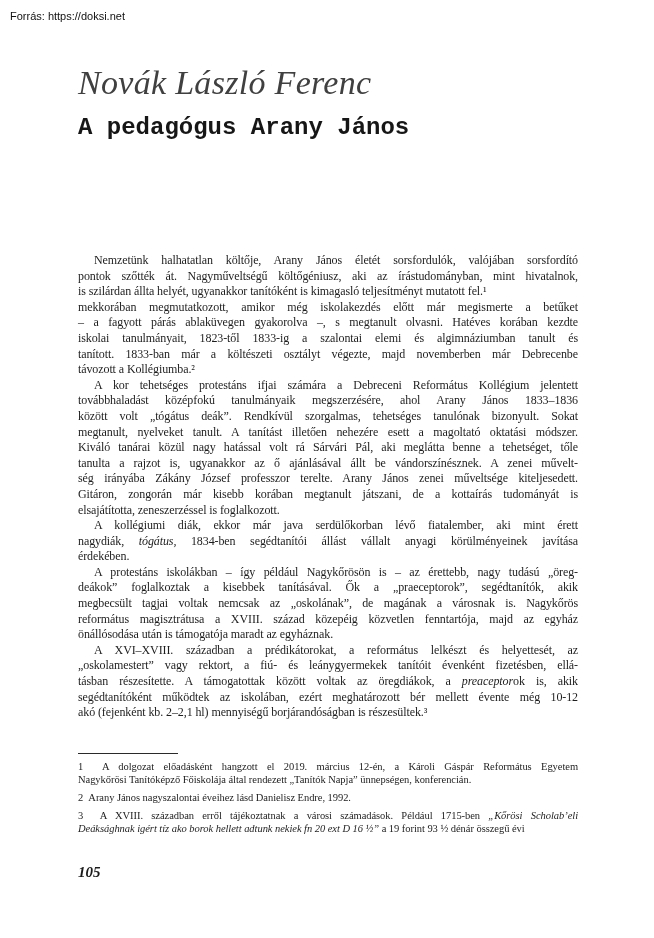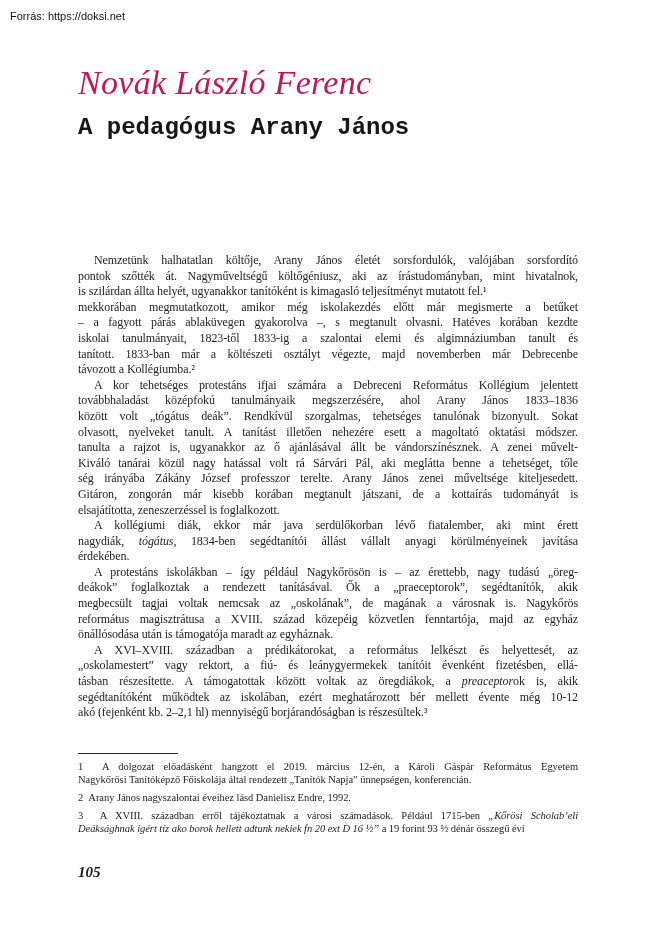--- a/index.html
+++ b/index.html
@@ -26,21 +26,21 @@
   }
   .title {
     position: absolute;
     left: 78px;
     top: 63px;
     font-size: 34px;
     font-style: italic;
     font-weight: 400;
     line-height: 40px;
     letter-spacing: 0.3px;
-    color: #be185d;
+    color: #404040;
   }
   .subtitle {
     position: absolute;
     left: 78px;
     top: 113px;
     font-size: 24px;
     font-weight: 700;
     line-height: 30px;
     color: #161616;
     font-family: Liberation Mono, monospace;
@@ -107,35 +107,35 @@
         <div class="ln just">mekkorában megmutatkozott, amikor még iskolakezdés előtt már megismerte a betűket</div>
         <div class="ln just">– a fagyott párás ablaküvegen gyakorolva –, s megtanult olvasni. Hatéves korában kezdte</div>
         <div class="ln just">iskolai tanulmányait, 1823-től 1833-ig a szalontai elemi és algimnáziumban tanult és</div>
         <div class="ln just">tanított. 1833-ban már a költészeti osztályt végezte, majd novemberben már Debrecenbe</div>
         <div class="ln">távozott a Kollégiumba.²</div>
       </div>
       <div class="para">
         <div class="ln first just">A kor tehetséges protestáns ifjai számára a Debreceni Református Kollégium jelentett</div>
         <div class="ln just">továbbhaladást középfokú tanulmányaik megszerzésére, ahol Arany János 1833–1836</div>
         <div class="ln just">között volt „tógátus deák”. Rendkívül szorgalmas, tehetséges tanulónak bizonyult. Sokat</div>
-        <div class="ln just">olvasott, nyelveket tanult. A tanítást illetően nehezére esett a magoltató oktatási módszer.</div>
+        <div class="ln just">megtanult, nyelveket tanult. A tanítást illetően nehezére esett a magoltató oktatási módszer.</div>
+        <div class="ln just">Kiváló tanárai közül nagy hatással volt rá Sárvári Pál, aki meglátta benne a tehetséget, tőle</div>
         <div class="ln just">tanulta a rajzot is, ugyanakkor az ő ajánlásával állt be vándorszínésznek. A zenei művelt-</div>
-        <div class="ln just">Kiváló tanárai közül nagy hatással volt rá Sárvári Pál, aki meglátta benne a tehetséget, tőle</div>
         <div class="ln just">ség irányába Zákány József professzor terelte. Arany János zenei műveltsége kiteljesedett.</div>
         <div class="ln just">Gitáron, zongorán már kisebb korában megtanult játszani, de a kottaírás tudományát is</div>
         <div class="ln">elsajátította, zeneszerzéssel is foglalkozott.</div>
       </div>
       <div class="para">
         <div class="ln first just">A kollégiumi diák, ekkor már java serdülőkorban lévő fiatalember, aki mint érett</div>
         <div class="ln just">nagydiák, <i>tógátus,</i> 1834-ben segédtanítói állást vállalt anyagi körülményeinek javítása</div>
         <div class="ln">érdekében.</div>
       </div>
       <div class="para">
         <div class="ln first just">A protestáns iskolákban – így például Nagykőrösön is – az érettebb, nagy tudású „öreg-</div>
-        <div class="ln just">deákok” foglalkoztak a rendezett tanításával. Ők a „praeceptorok”, segédtanítók, akik</div>
+        <div class="ln just">deákok” foglalkoztak a kisebbek tanításával. Ők a „praeceptorok”, segédtanítók, akik</div>
         <div class="ln just">megbecsült tagjai voltak nemcsak az „oskolának”, de magának a városnak is. Nagykőrös</div>
         <div class="ln just">református magisztrátusa a XVIII. század közepéig közvetlen fenntartója, majd az egyház</div>
         <div class="ln">önállósodása után is támogatója maradt az egyháznak.</div>
       </div>
       <div class="para">
         <div class="ln first just">A XVI–XVIII. században a prédikátorokat, a református lelkészt és helyettesét, az</div>
         <div class="ln just">„oskolamestert” vagy rektort, a fiú- és leánygyermekek tanítóit évenként fizetésben, ellá-</div>
         <div class="ln just">tásban részesítette. A támogatottak között voltak az öregdiákok, a <i>preaceptor</i>ok is, akik</div>
         <div class="ln just">segédtanítóként működtek az iskolában, ezért meghatározott bér mellett évente még 10-12</div>
         <div class="ln">akó (fejenként kb. 2–2,1 hl) mennyiségű borjárandóságban is részesültek.³</div>

